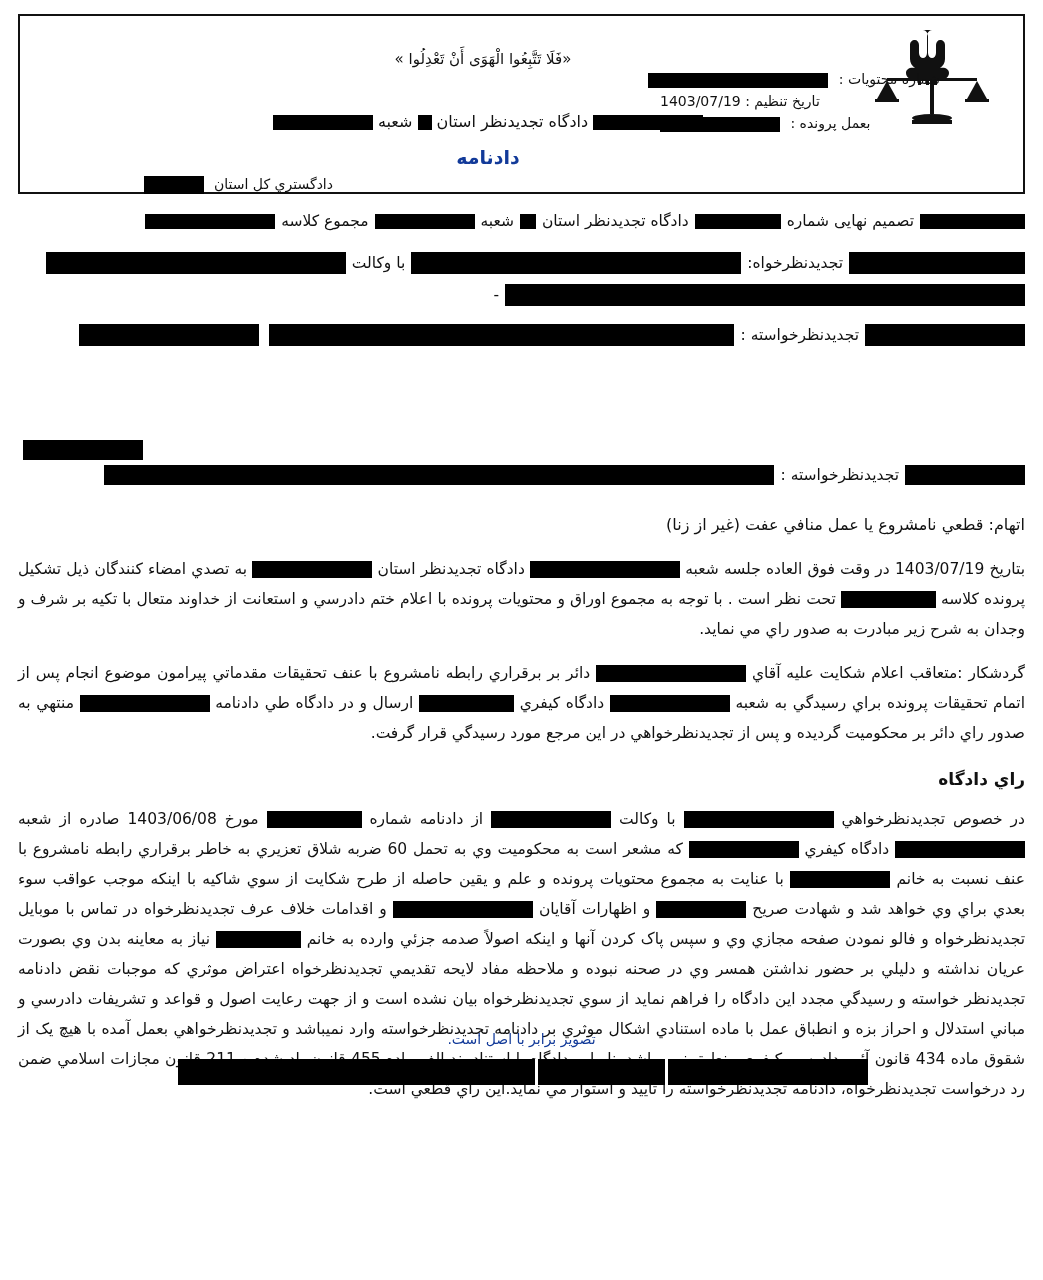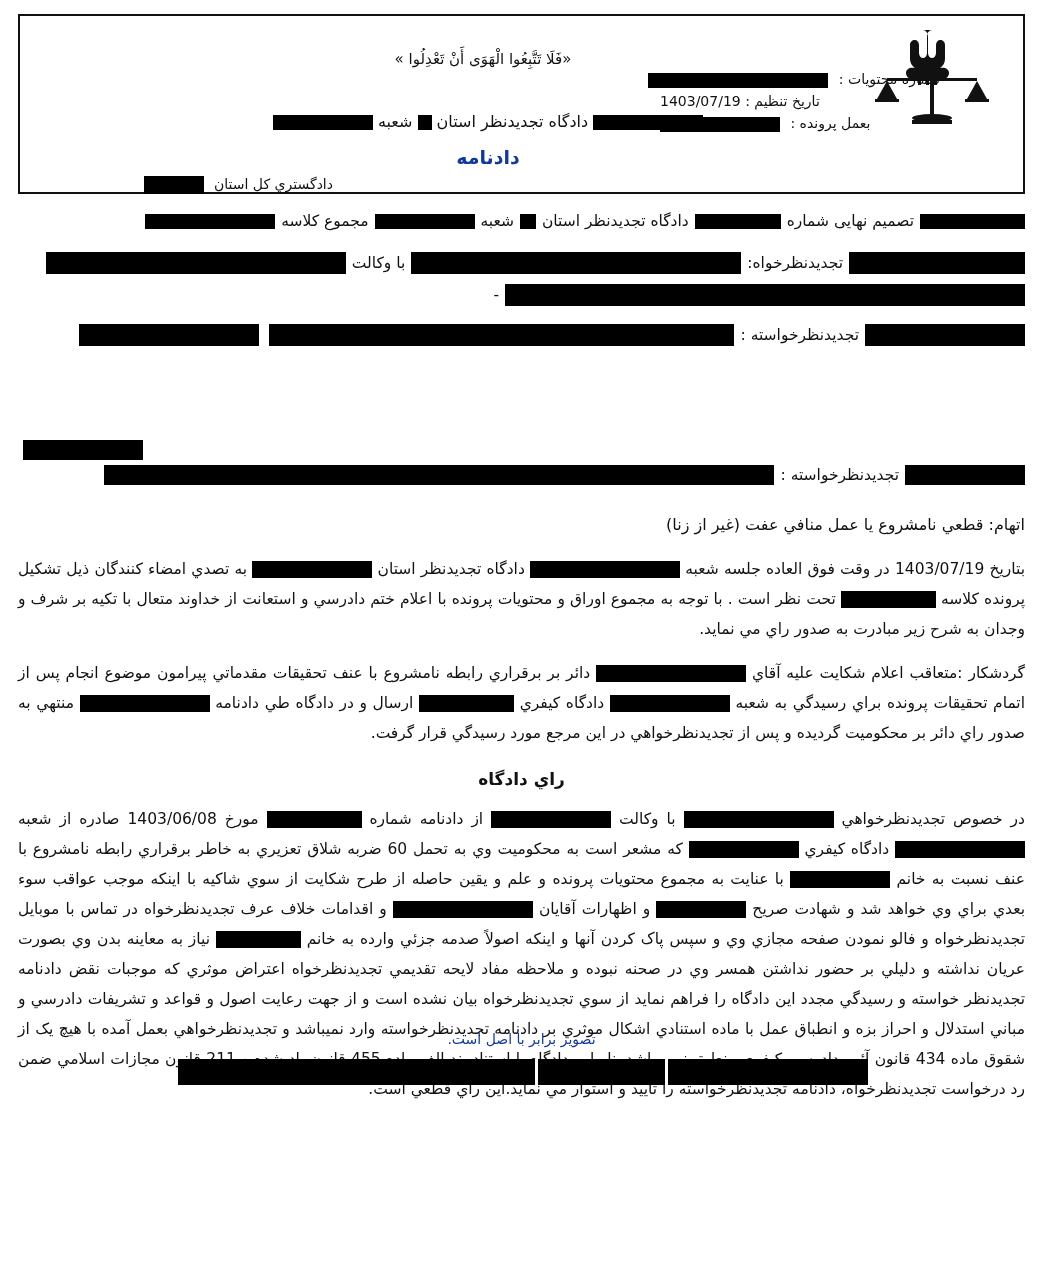--- a/index.html
+++ b/index.html
@@ -94,21 +94,21 @@
     direction:rtl;
     font-size:15.5px;
     line-height:30px;
     text-align:justify;
   }
   .line{position:relative;margin:0;}
   .rowflex{display:flex;align-items:center;justify-content:flex-start;gap:6px;white-space:nowrap;}
   .center{text-align:center;}
   .bold{font-weight:normal;}
   .secttitle{
-    text-align:center;
+    text-align:right;
     font-weight:bold;
     font-size:17px;
     margin:16px 0 10px 0;
   }
   .p{
     margin:0 0 4px 0;
     text-align:justify;
     text-justify:inter-word;
   }
   .footer-note{

